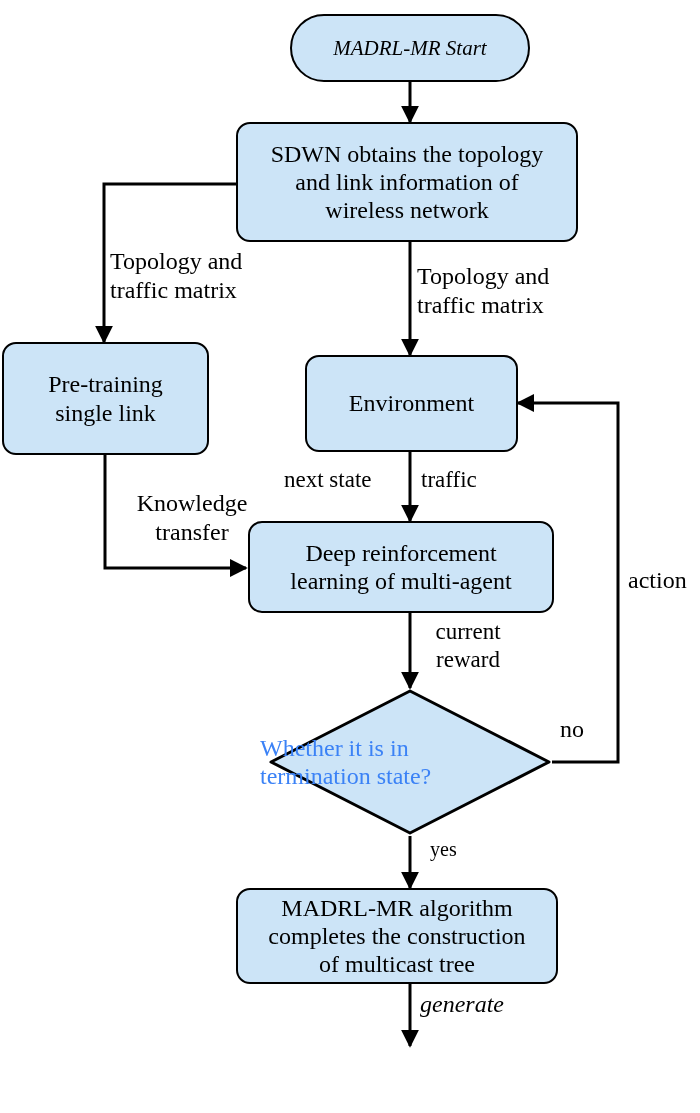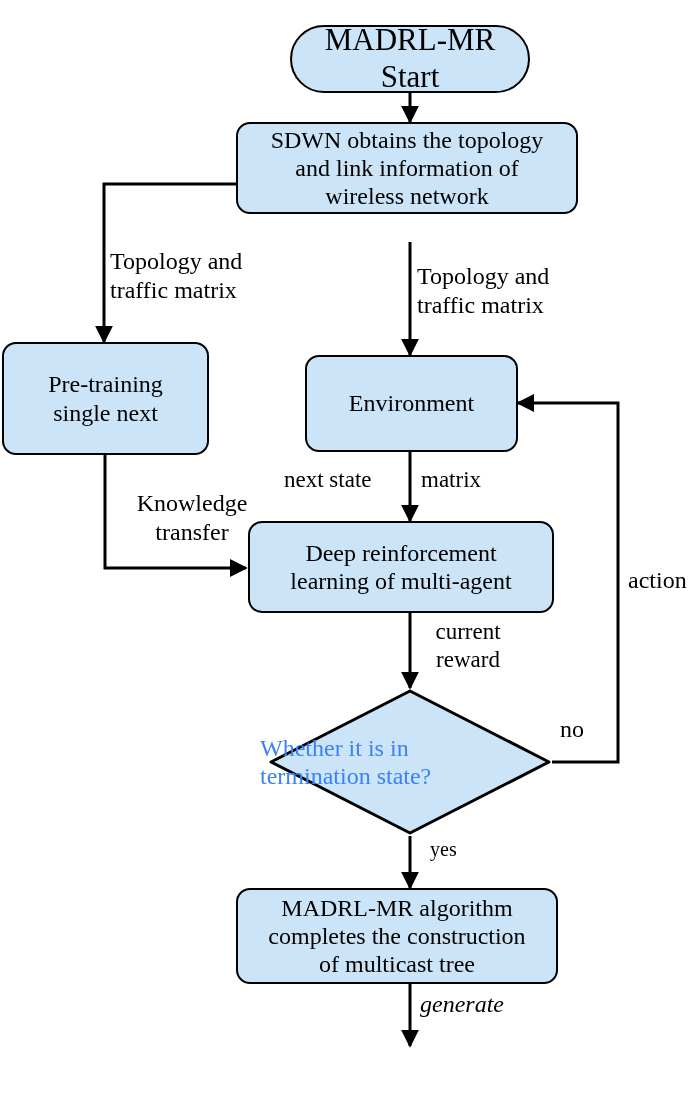--- a/index.html
+++ b/index.html
@@ -97,33 +97,33 @@
       <path d="M 410 613 L 410 688" marker-end="url(#arrow)"></path>
 
       <path d="M 552 762 L 618 762 L 618 403 L 518 403" marker-end="url(#arrow)"></path>
 
       <path d="M 410 836 L 410 888" marker-end="url(#arrow)"></path>
 
       <path d="M 410 984 L 410 1046" marker-end="url(#arrow)"></path>
     </g>
   </svg>
 
-  <div class="node terminal" style="left:290px; top:25px; width:240px; height:68px; font-size:31px;">
+  <div class="node terminal" style="left:290px; top:14px; width:240px; height:68px; font-size:21px;font-style:italic;">
     <span class="node-label">MADRL-MR Start</span>
   </div>
 
-  <div class="node process" style="left:236px; top:122px; width:342px; height:92px; font-size:24px;">
+  <div class="node process" style="left:236px; top:122px; width:342px; height:120px; font-size:24px;">
     <span class="node-label">SDWN obtains the topology
 and link information of
 wireless network</span>
   </div>
 
   <div class="node process" style="left:2px; top:342px; width:207px; height:113px; font-size:24px;">
     <span class="node-label">Pre-training
-single next</span>
+single link</span>
   </div>
 
   <div class="node process" style="left:248px; top:521px; width:306px; height:92px; font-size:24px;">
     <span class="node-label">Deep reinforcement
 learning of multi-agent</span>
   </div>
 
   <div class="node process" style="left:305px; top:355px; width:213px; height:97px; font-size:24px;">
     <span class="node-label">Environment</span>
   </div>
@@ -144,21 +144,21 @@
 
 
   <div class="edge-label el-left" style="left:110px; top:247px; width:190px; font-size:24px;">Topology and
 traffic matrix</div>
 
   <div class="edge-label el-left" style="left:417px; top:262px; width:190px; font-size:24px;">Topology and
 traffic matrix</div>
 
   <div class="edge-label el-left" style="left:284px; top:466px; width:130px; font-size:23px;">next state</div>
 
-  <div class="edge-label el-left" style="left:421px; top:466px; width:110px; font-size:23px;">matrix</div>
+  <div class="edge-label el-left" style="left:421px; top:466px; width:110px; font-size:23px;">traffic</div>
 
   <div class="edge-label el-center" style="left:112px; top:489px; width:160px; font-size:24px;">Knowledge
 transfer</div>
 
   <div class="edge-label el-center" style="left:420px; top:618px; width:96px; font-size:23px;">current
 reward</div>
 
   <div class="edge-label el-left" style="left:628px; top:566px; width:90px; font-size:24px;">action</div>
 
   <div class="edge-label el-left" style="left:560px; top:715px; width:60px; font-size:24px;">no</div>

